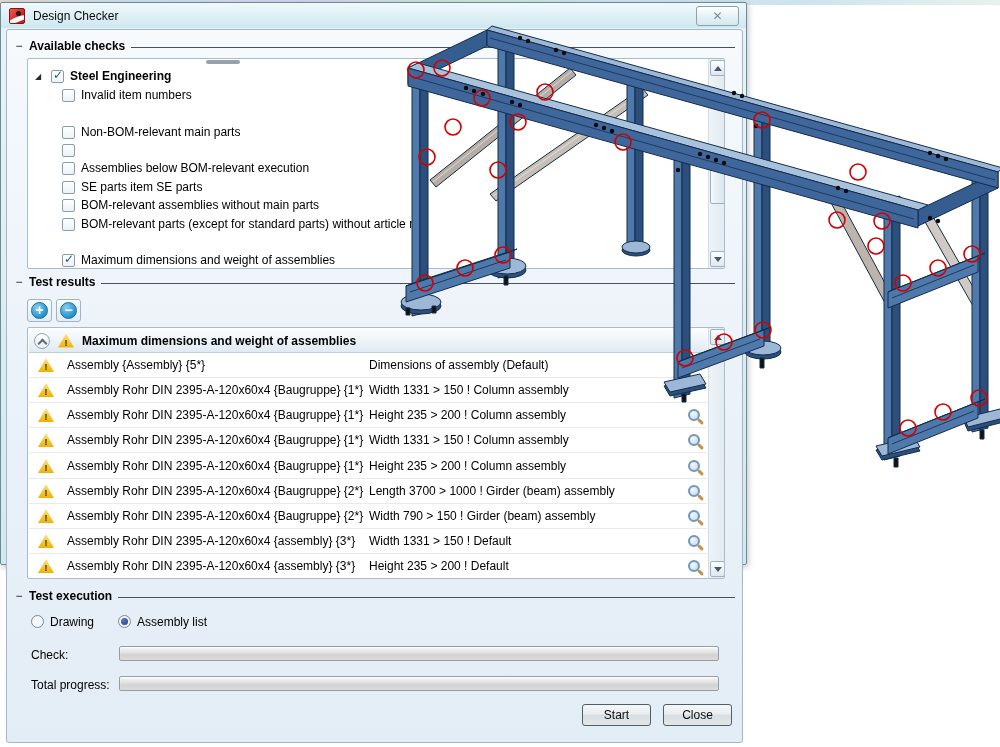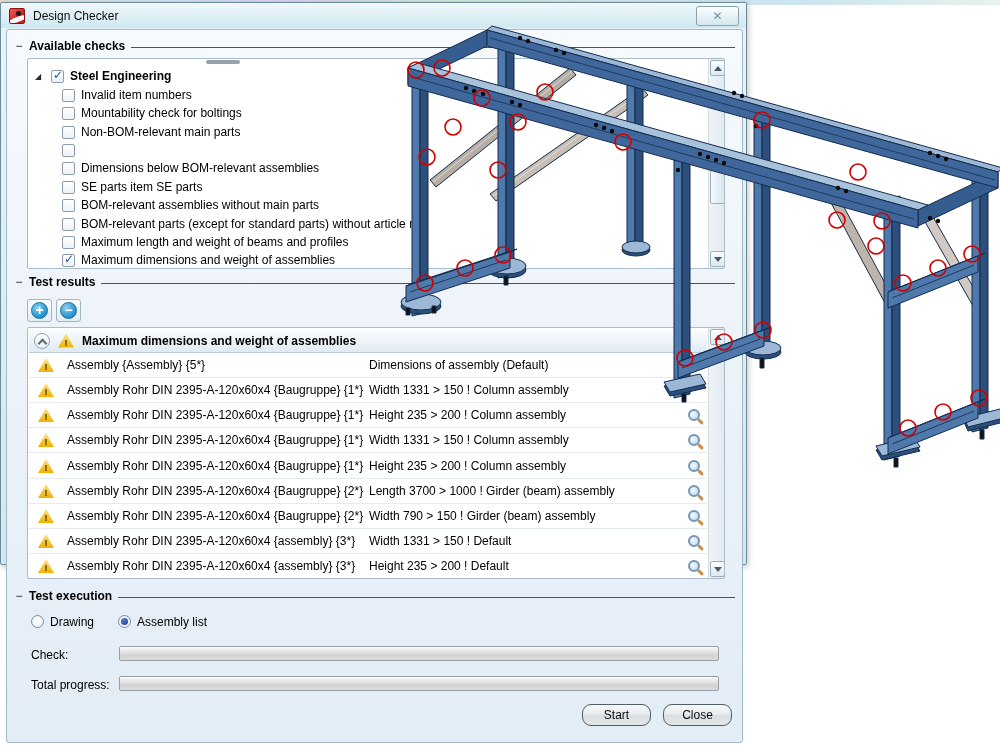--- a/index.html
+++ b/index.html
@@ -74,21 +74,21 @@
   .mag::after{content:"";position:absolute;right:-6px;bottom:-4px;width:7px;height:3px;background:#c8904e;
     border-radius:2px;transform:rotate(45deg)}
   
   .radio{position:absolute;width:13px;height:13px;border:1px solid #7c8c9a;border-radius:50%;
     background:radial-gradient(#ffffff,#e9eff5)}
   .radio.sel::after{content:"";position:absolute;left:2px;top:2px;width:7px;height:7px;border-radius:50%;
     background:radial-gradient(circle at 35% 30%,#5b79c4,#1c3a8e)}
   .lbl{position:absolute;white-space:nowrap}
   .pbar{position:absolute;left:118px;width:600px;height:15px;border:1px solid #939ea7;border-radius:2px;
     background:linear-gradient(#f7f7f7,#e3e3e3 40%,#d2d2d2 62%,#dcdcdc);box-shadow:inset 0 1px 1px #fff}
-  .btn{position:absolute;top:701px;width:69px;height:22px;border:1px solid #4f5f68;border-radius:9px;cursor:pointer;
+  .btn{position:absolute;top:701px;width:69px;height:22px;border:1px solid #4f5f68;border-radius:3px;cursor:pointer;
     display:flex;align-items:center;justify-content:center;color:#0c0c0c;
     background:linear-gradient(#f5f7f8,#eaeef0 45%,#d8dee1 50%,#e2e7ea)}
   
   .model{position:absolute;left:400px;top:14px;width:605px;height:476px;pointer-events:none;z-index:20}
 </style>
 </head>
 <body>
 
 <div id="stage">
   <div class="topstrip"></div>
@@ -116,50 +116,42 @@
         <span class="cb">
             <i>✓</i>
           </span>
         <span>Steel Engineering</span>
       </div>
 
       <div class="trow" style="left:34px;top:27px">
         <span class="cb"></span>
         <span>Invalid item numbers</span>
         </div>
-      <div class="trow" style="left:34px;top:45px">
-        <span class="cb"></span>
-        <span>Mountability check for boltings</span>
-        </div>
       <div class="trow" style="left:34px;top:64px">
         <span class="cb"></span>
         <span>Non-BOM-relevant main parts</span>
         </div>
       <div class="trow" style="left:34px;top:82px">
         <span class="cb"></span>
         </div>
       <div class="trow" style="left:34px;top:100px">
         <span class="cb"></span>
-        <span>Dimensions below BOM-relevant assemblies</span>
+        <span>Assemblies below BOM-relevant execution</span>
         </div>
       <div class="trow" style="left:34px;top:119px">
         <span class="cb"></span>
         <span>SE parts item SE parts</span>
         </div>
       <div class="trow" style="left:34px;top:137px">
         <span class="cb"></span>
         <span>BOM-relevant assemblies without main parts</span>
         </div>
       <div class="trow" style="left:34px;top:156px">
         <span class="cb"></span>
         <span>BOM-relevant parts (except for standard parts) without article ma</span>
-        </div>
-      <div class="trow" style="left:34px;top:174px">
-        <span class="cb"></span>
-        <span>Maximum length and weight of beams and profiles</span>
         </div>
       <div class="trow" style="left:34px;top:192px">
         <span class="cb">
             <i>✓</i>
           </span>
         <span>Maximum dimensions and weight of assemblies</span>
         </div>
 
       <div class="sb" style="left:680px;top:0;height:209px">
         <div class="sbbtn" style="top:1px">

